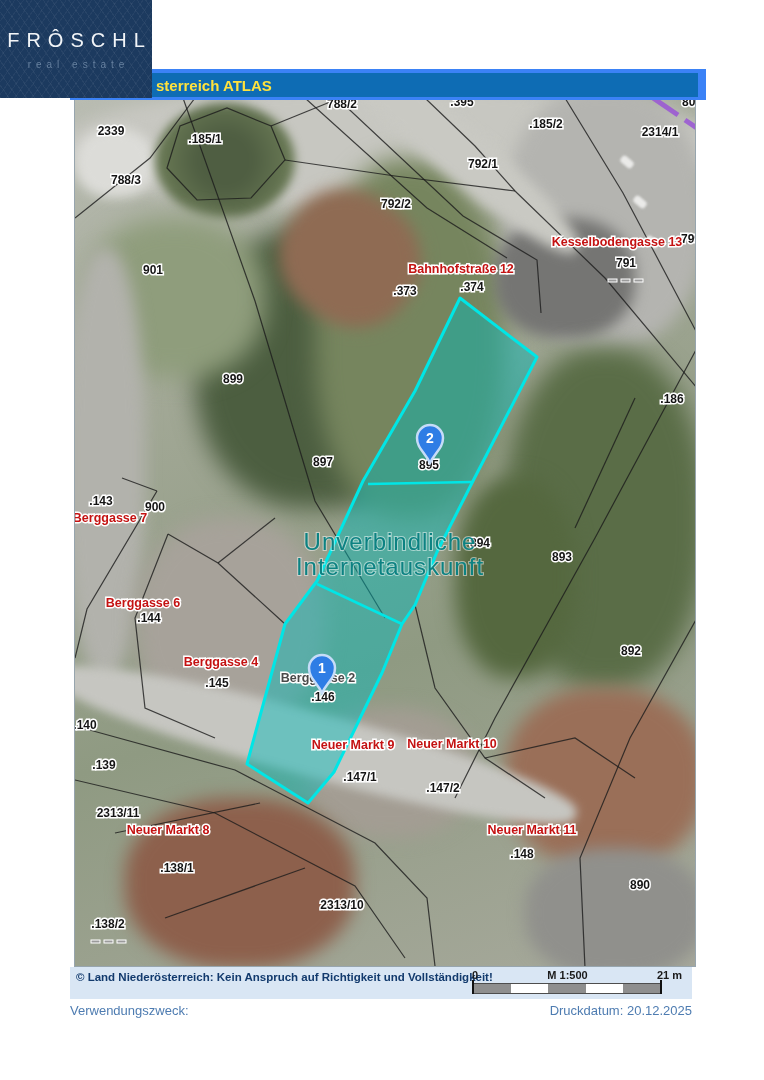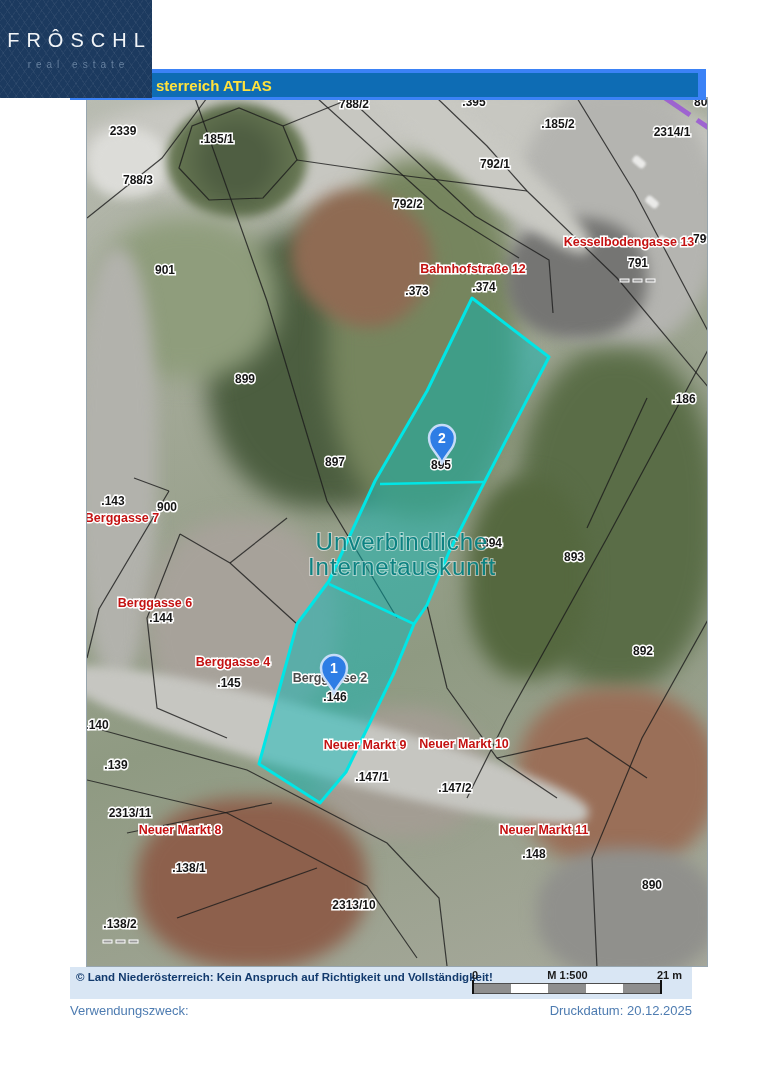--- a/index.html
+++ b/index.html
@@ -18,21 +18,21 @@
 
   
   .header-strip{position:absolute;left:70px;top:69px;width:636px;height:31px;
                 background:#3b82f6;z-index:10;}
   .header-bar{position:absolute;left:0;top:4px;width:628px;height:24px;
               background:var(--header-bar,#0e6cb4);display:flex;align-items:center;}
   .header-title{color:var(--header-text,#ffe23d);font-weight:bold;font-size:15px;
                 padding-left:86px;white-space:nowrap;}
 
   
-  .map{position:absolute;left:86px;top:97px;width:622px;height:870px;overflow:hidden;
+  .map{position:absolute;left:74px;top:97px;width:622px;height:870px;overflow:hidden;
        background:linear-gradient(160deg,#b9bcb2 0%,#a2a896 30%,#8f9a82 62%,#a7a99c 100%);
        border:1px solid #97a5ae;box-sizing:border-box;z-index:5;}
   .blob{position:absolute;border-radius:45%;}
   .map svg{position:absolute;left:0;top:0;z-index:4;}
 
   .cad{stroke:#1c1c1c;stroke-width:1.2;fill:none;opacity:.8;}
   .purple{stroke:#9a55d6;stroke-width:5;opacity:.85;}
   .poly-fill{fill:var(--poly-fill,rgba(0,187,187,0.45));stroke:var(--poly-stroke,#00e6e6);
              stroke-width:3;stroke-linejoin:round;}
   .poly-inner{stroke:var(--poly-stroke,#00e6e6);stroke-width:2.5;fill:none;}

